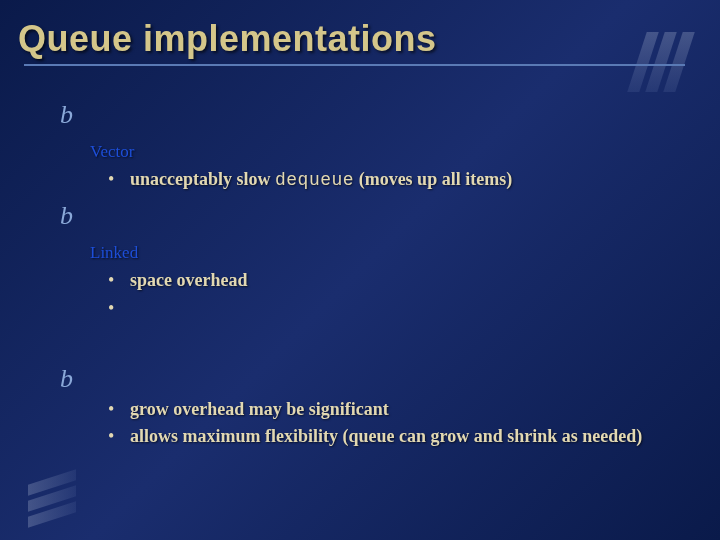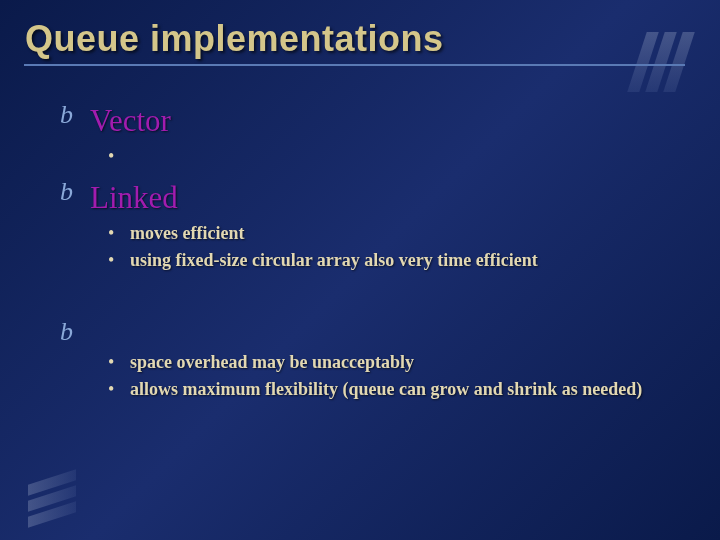--- a/index.html
+++ b/index.html
@@ -11,21 +11,21 @@
     overflow: hidden;
     position: relative;
   }
   .slide {
     width: 100%;
     height: 100%;
     position: relative;
     padding: 0;
   }
   .title-bar {
-    padding: 18px 0 6px 25px;
+    padding: 18px 0 6px 18px;
     position: relative;
   }
   .title {
     font-family: 'Arial Narrow', Arial, sans-serif;
     font-stretch: condensed;
     font-size: 36px;
     font-weight: bold;
     color: #d4c68a;
     letter-spacing: 0.5px;
     text-shadow: 2px 2px 3px rgba(0,0,0,0.6);
@@ -79,24 +79,25 @@
   .b-marker {
     font-family: 'Brush Script MT', cursive;
     font-style: italic;
     font-size: 26px;
     color: #8aa8d8;
     width: 30px;
     line-height: 1;
     padding-top: 0;
   }
   .top-text {
-    font-size: 31px;
-    color: #a21caf;
+    font-size: 17px;
+    color: #1d4ed8;
     text-shadow: 1px 1px 2px rgba(0,0,0,0.6);
     line-height: 1.2;
+    margin-top: 40px;
   }
   .sub-list {
     margin-left: 48px;
     margin-top: 6px;
     margin-bottom: 10px;
   }
   .sub-item {
     display: flex;
     align-items: flex-start;
     margin-bottom: 4px;
@@ -138,45 +139,45 @@
 
   <div class="content">
 
     <div class="top-item">
       <div class="b-marker">b</div>
       <div class="top-text">Vector</div>
     </div>
     <div class="sub-list">
       <div class="sub-item">
         <div class="dot">•</div>
+        <div class="sub-text"><span>unacceptably slow </span><span class="mono">dequeue</span><span> (moves up all items)</span></div>
       </div>
     </div>
 
     <div class="top-item">
       <div class="b-marker">b</div>
       <div class="top-text">Linked</div>
     </div>
     <div class="sub-list">
       <div class="sub-item">
         <div class="dot">•</div>
-        <div class="sub-text">moves efficient</div>
+        <div class="sub-text">space overhead</div>
       </div>
       <div class="sub-item">
         <div class="dot">•</div>
-        <div class="sub-text">using fixed-size circular array also very time efficient</div>
       </div>
     </div>
 
     <div class="top-item gap">
       <div class="b-marker">b</div>
     </div>
     <div class="sub-list">
       <div class="sub-item">
         <div class="dot">•</div>
-        <div class="sub-text">space overhead may be unacceptably</div>
+        <div class="sub-text">grow overhead may be significant</div>
       </div>
       <div class="sub-item">
         <div class="dot">•</div>
         <div class="sub-text">allows maximum flexibility (queue can grow and shrink as needed)</div>
       </div>
     </div>
 
   </div>
 
   <div class="deco-bottom">

